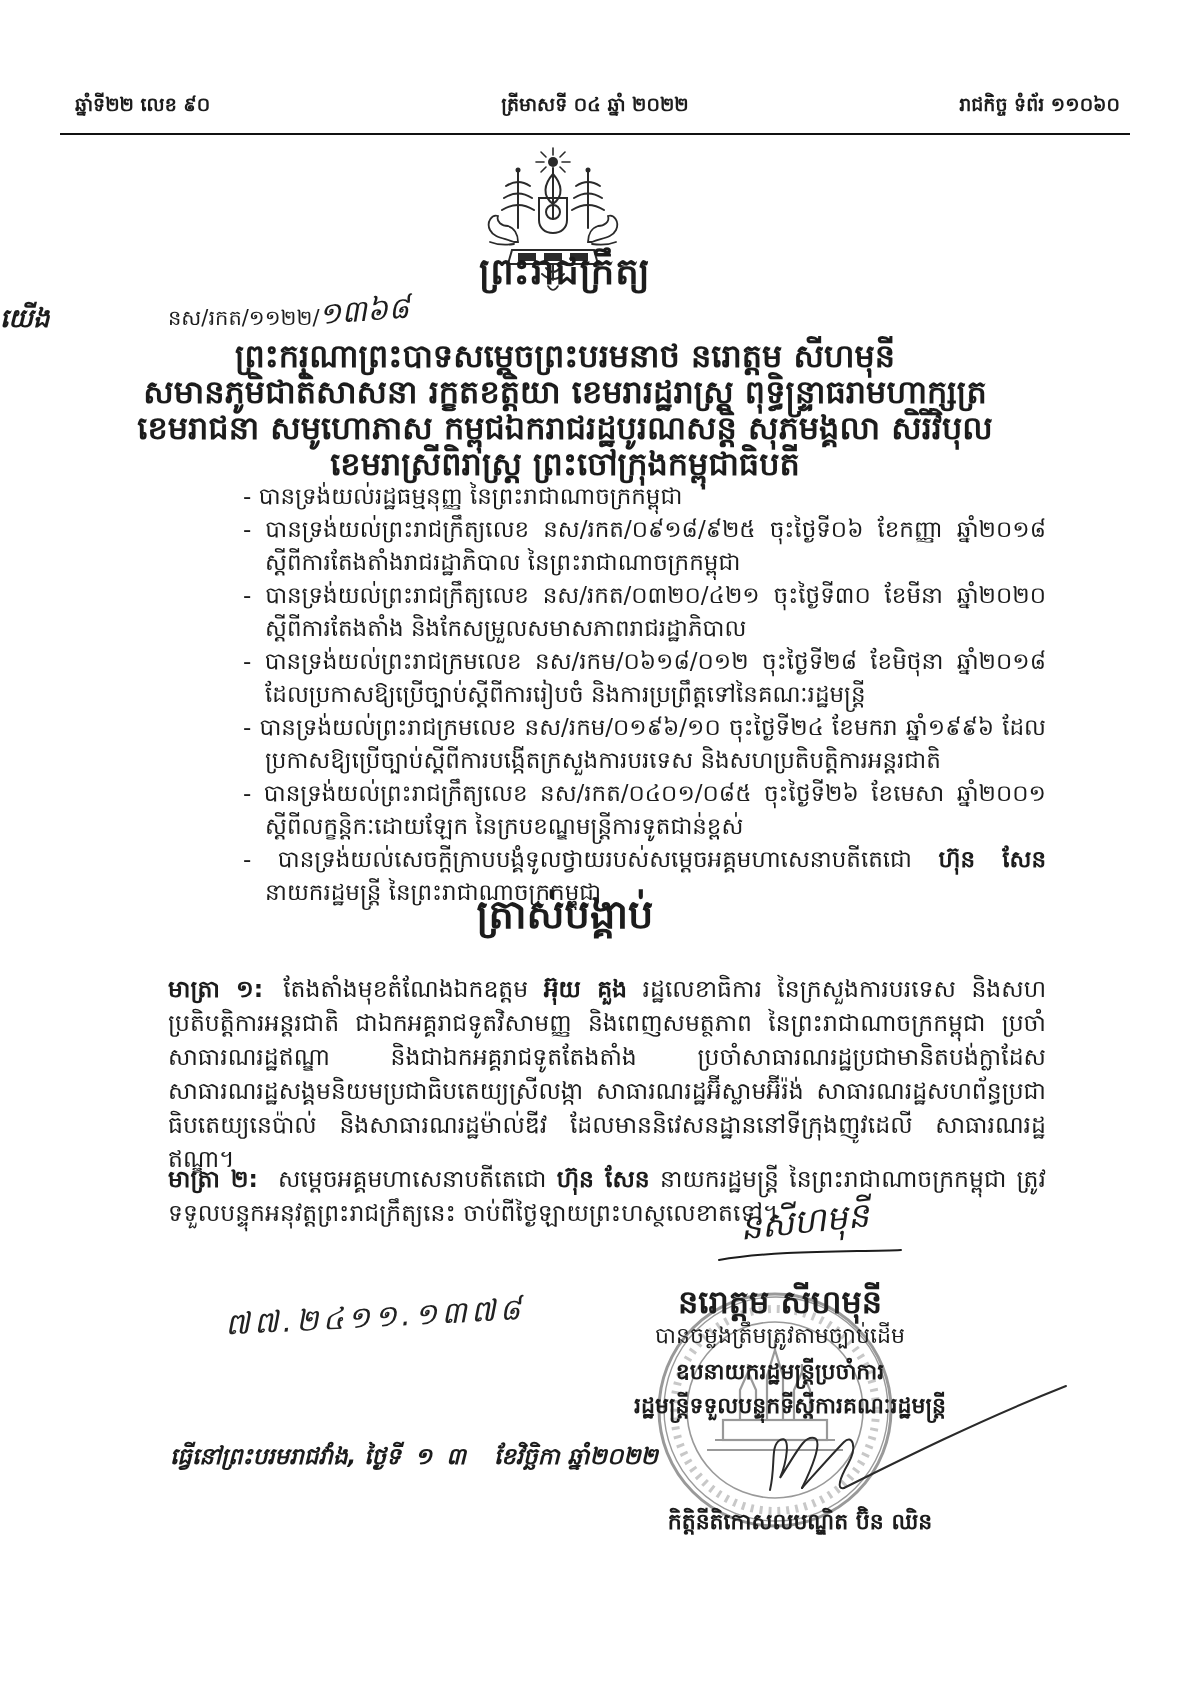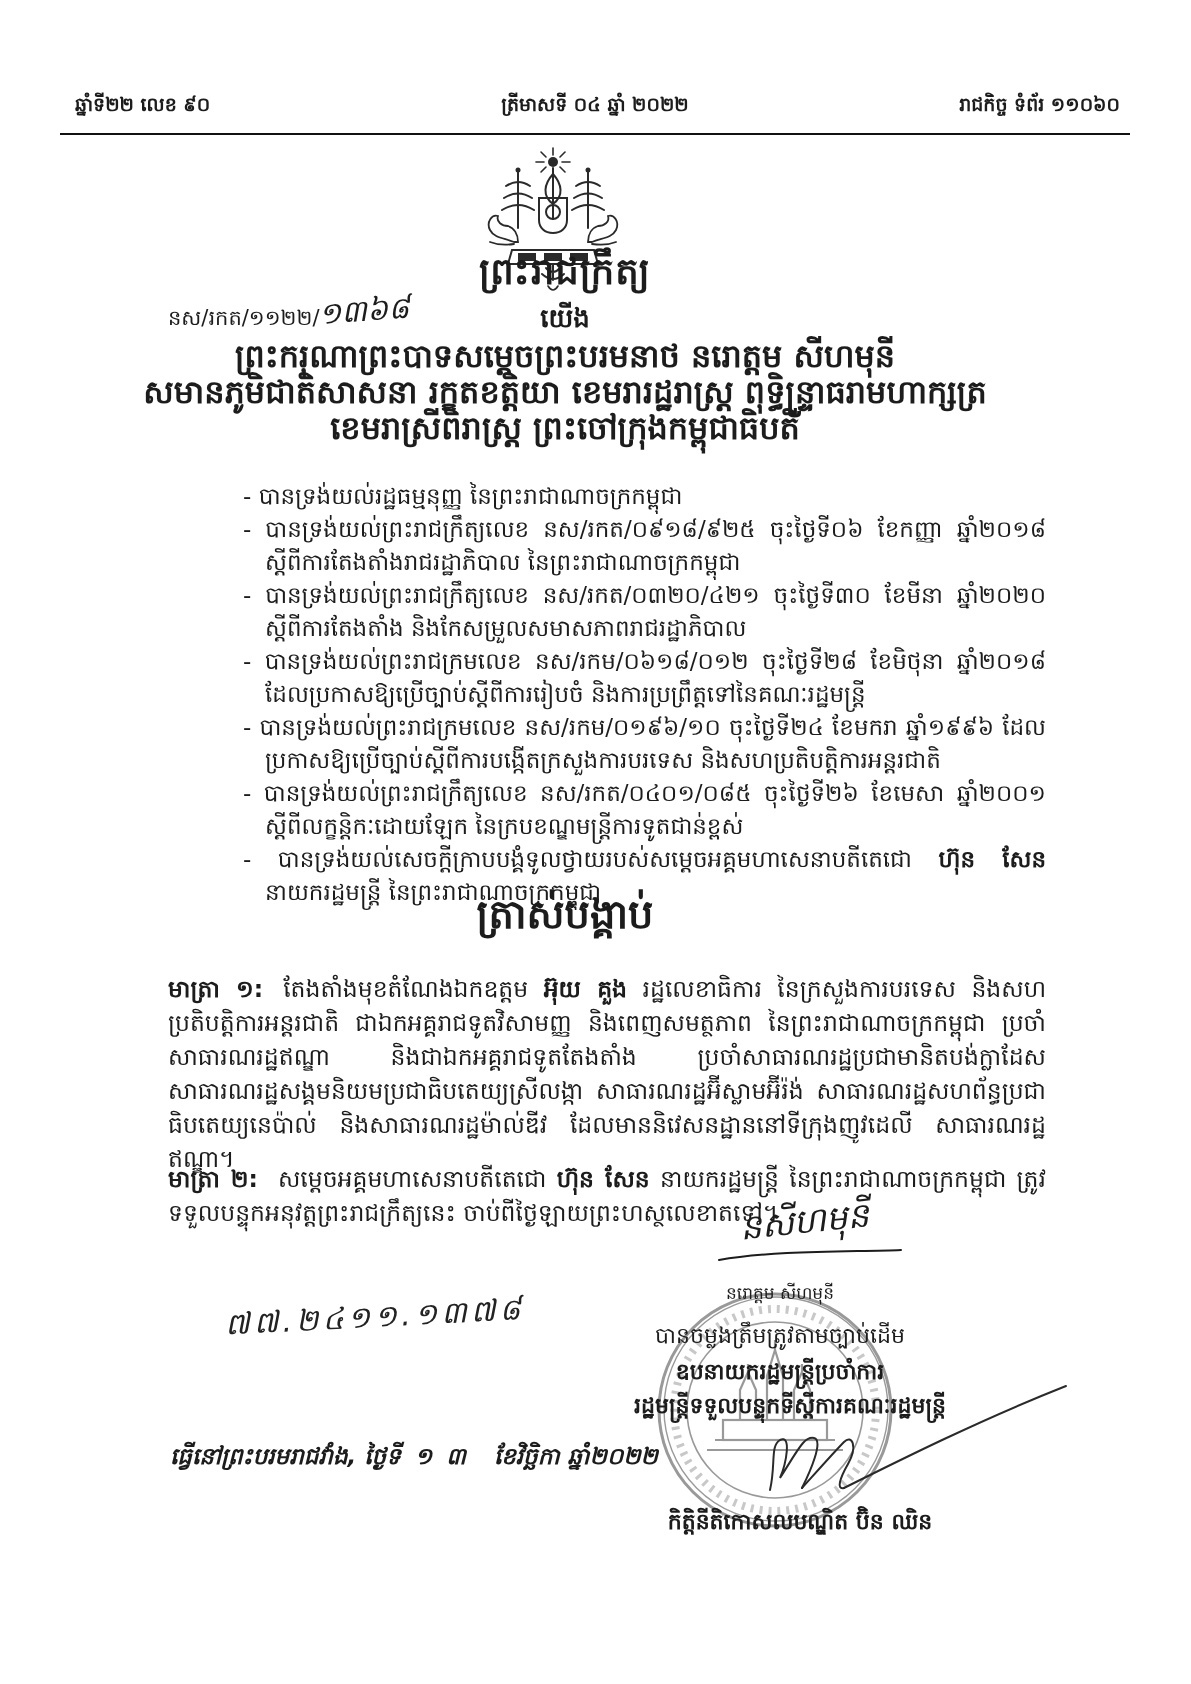--- a/index.html
+++ b/index.html
@@ -11,21 +11,21 @@
   
   .gz-header{position:absolute;top:92px;left:60px;width:1070px;height:36px;font-size:19px;font-weight:bold;}
   .gz-left{position:absolute;left:15px;top:0;}
   .gz-center{position:absolute;left:0;right:0;text-align:center;top:0;}
   .gz-right{position:absolute;right:10px;top:0;}
   .gz-rule{position:absolute;top:133px;left:60px;width:1070px;height:0;border-top:2px solid #111;}
   
   .emblem{position:absolute;left:478px;top:146px;width:150px;height:192px;}
   
   .doc-title{position:absolute;top:248px;left:0;width:1130px;text-align:center;font-size:37px;font-weight:bold;letter-spacing:1px;}
-  .doc-we{position:absolute;top:302px;left:0;width:1130px;text-align:center;font-size:26px;font-weight:bold;}
+  .doc-we{position:absolute;top:302px;left:0;width:1130px;text-align:left;font-size:26px;font-weight:bold;font-style:italic;}
   .ref-line{position:absolute;top:296px;left:168px;font-size:21px;}
   .ref-hand{display:inline-block;font-style:italic;font-size:30px;transform:rotate(-4deg) translateY(-4px);font-weight:400;}
   .royal-titles{position:absolute;top:338px;left:0;width:1130px;text-align:center;font-weight:bold;font-size:32px;line-height:36px;}
   
   .preamble{position:absolute;top:480px;left:243px;width:803px;font-size:23px;line-height:33px;text-align:justify;}
   .preamble .item{padding-left:22px;text-indent:-22px;}
   .preamble .item::before{content:"- ";}
   .bold-name{font-weight:bold;}
   
   .order-heading{position:absolute;top:889px;left:0;width:1130px;text-align:center;font-size:40px;font-weight:bold;}
@@ -33,21 +33,21 @@
   .article .lbl{font-weight:bold;padding-right:20px;}
   .art-1{top:972px;}
   .art-2{top:1162px;}
   
   .hand-note{position:absolute;top:1298px;left:225px;font-size:30px;font-style:italic;transform:rotate(-3deg);letter-spacing:4px;color:#222;}
   .date-line{position:absolute;top:1408px;left:170px;font-size:23px;font-style:italic;font-weight:bold;}
   .date-day{display:inline-block;padding:0 14px;letter-spacing:14px;font-weight:bold;margin-top:34px;}
   .sig-block{position:absolute;left:620px;top:1190px;width:460px;}
   .king-sig{position:absolute;left:120px;top:10px;font-size:34px;font-style:italic;transform:rotate(-6deg);white-space:nowrap;}
   .king-sig-underline{position:absolute;left:95px;top:58px;width:190px;height:14px;}
-  .king-name{position:absolute;left:0;top:92px;width:320px;text-align:center;font-size:17px;font-weight:normal;z-index:3;}
+  .king-name{position:absolute;left:0;top:92px;width:320px;text-align:center;font-size:32px;font-weight:bold;z-index:3;}
   .cert-line{position:absolute;left:0;top:132px;width:320px;text-align:center;font-size:22px;z-index:3;}
   .dpm-line{position:absolute;left:0;top:168px;width:320px;text-align:center;font-size:22px;font-weight:bold;z-index:3;}
   .min-line{position:absolute;left:-30px;top:202px;width:400px;text-align:center;font-size:22px;font-weight:bold;z-index:3;}
   .stamp{position:absolute;left:25px;top:90px;width:260px;height:260px;opacity:.62;z-index:1;}
   .signer-squiggle{position:absolute;left:120px;top:190px;width:330px;height:140px;z-index:4;}
   .signer-name{position:absolute;left:10px;top:318px;width:340px;text-align:center;font-size:22px;font-weight:bold;z-index:3;}
 </style>
 </head>
 <body>
 
@@ -112,20 +112,21 @@
   <div class="doc-title">ព្រះរាជក្រឹត្យ</div>
   <div class="doc-we">យើង</div>
 
   <div class="ref-line">
     <span>នស/រកត/១១២២/</span><span class="ref-hand">១៣៦៨</span>
   </div>
 
   <div class="royal-titles">
     <div>ព្រះករុណាព្រះបាទសម្តេចព្រះបរមនាថ នរោត្តម សីហមុនី</div>
     <div>សមានភូមិជាតិសាសនា រក្ខតខត្តិយា ខេមរារដ្ឋរាស្ត្រ ពុទ្ធិន្ទ្រាធរាមហាក្សត្រ</div>
+    <div>ខេមរាជនា សមូហោភាស កម្ពុជឯករាជរដ្ឋបូរណសន្តិ សុភមង្គលា សិរីវិបុល</div>
     <div>ខេមរាស្រីពិរាស្ត្រ ព្រះចៅក្រុងកម្ពុជាធិបតី</div>
   </div>
 
   <div class="preamble">
     <div class="item">
       <span>បានទ្រង់យល់រដ្ឋធម្មនុញ្ញ នៃព្រះរាជាណាចក្រកម្ពុជា</span><span class="bold-name"></span><span></span>
     </div>
     <div class="item">
       <span>បានទ្រង់យល់ព្រះរាជក្រឹត្យលេខ នស/រកត/០៩១៨/៩២៥ ចុះថ្ងៃទី០៦ ខែកញ្ញា ឆ្នាំ២០១៨ ស្តីពីការតែងតាំងរាជរដ្ឋាភិបាល នៃព្រះរាជាណាចក្រកម្ពុជា</span><span class="bold-name"></span><span></span>
     </div>

